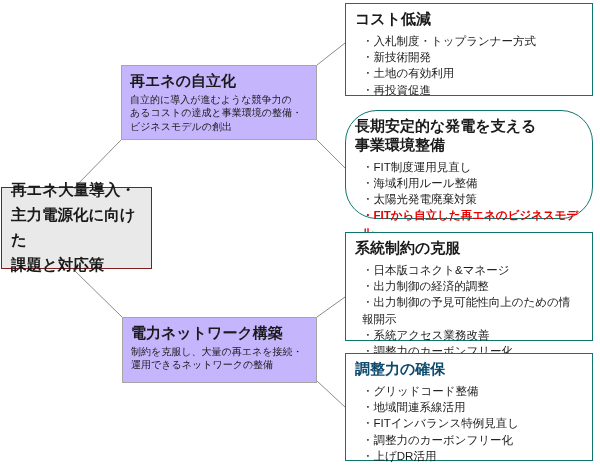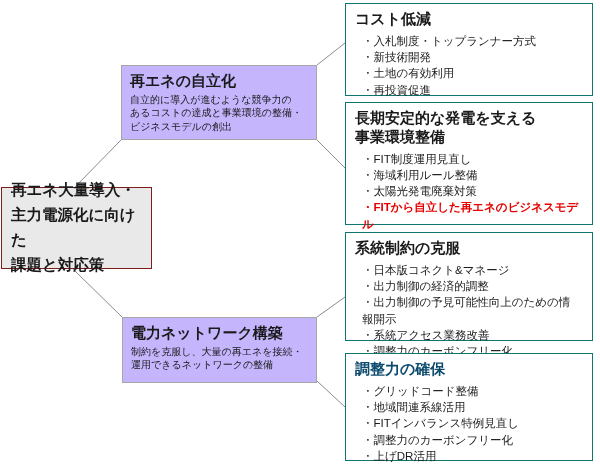--- a/index.html
+++ b/index.html
@@ -27,21 +27,21 @@
   .node-top{left:121px;top:65px;width:196px;height:75px;}
   .node-bottom{left:122px;top:317px;width:195px;height:66px;}
   .node h3{margin:0 0 3px;font-size:15px;line-height:1.2;}
   .node p{margin:0;font-size:10px;line-height:1.34;white-space:pre-line;}
 
   .section{
     position:absolute;left:345px;width:248px;background:#ffffff;
     border:1px solid #0f766e;box-sizing:border-box;padding:6px 9px 3px;z-index:1;
   }
   .sec-0{top:3px;height:93px;}
-  .sec-1{top:102px;height:123px;}
+  .sec-1{top:110px;height:109px;border-radius:32px;}
   .sec-2{top:232px;height:109px;}
   .sec-3{top:353px;height:108px;}
   .section h3{margin:0 0 3px;font-size:15px;line-height:1.25;white-space:pre-line;}
   .sec-3 h3{color:#0c4a6e;}
   .section ul{list-style:none;margin:4px;padding:0 0 0 3px;}
   .section li{font-size:11.5px;line-height:1.42;}
   .section li::before{content:"・";}
   .li-red{color:#e60000;font-weight:bold;}
 </style>
 </head>

